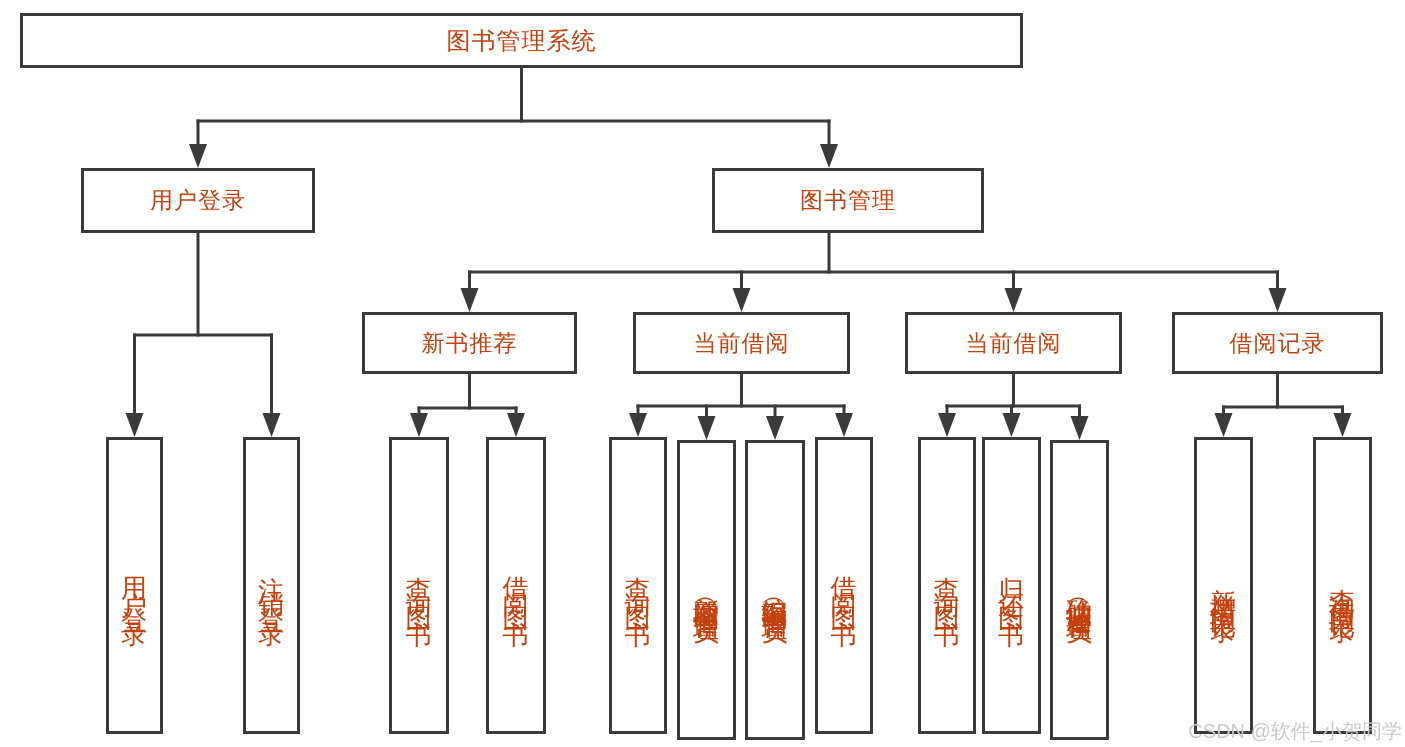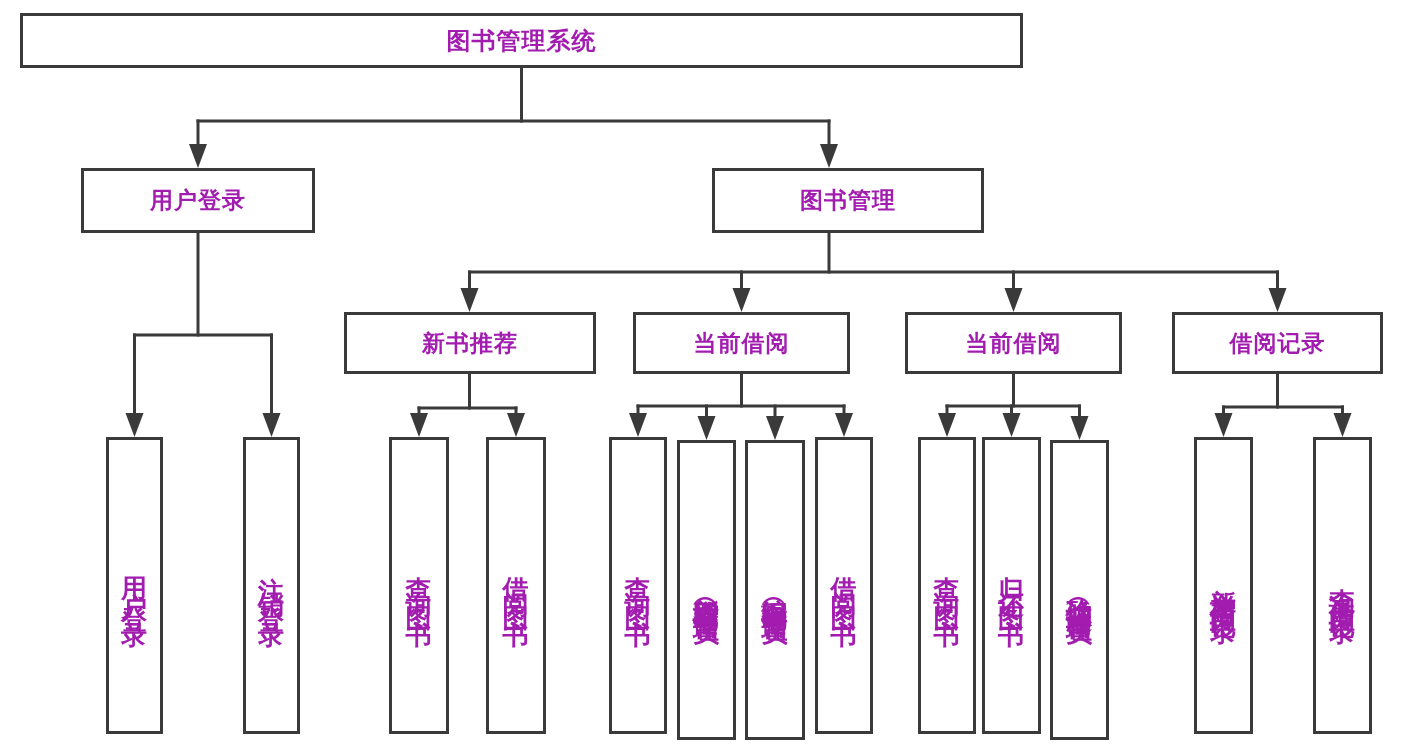--- a/index.html
+++ b/index.html
@@ -10,22 +10,21 @@
     font-family:"Liberation Sans","DejaVu Sans",sans-serif;
     overflow:hidden;
   }
   #connectors{position:absolute;left:0;top:0;pointer-events:none;}
   .box{
     position:absolute;
     background:#ffffff;
     border:3px solid #3a3a3a;
     box-sizing:border-box;
     display:flex;align-items:center;justify-content:center;
-    color:#a21caf;
-    font-weight:bold;
+    color:#c2410c;
   }
   .hbox{font-size:23px;letter-spacing:1px;}
   .title{font-size:24px;}
   .vbox{
     writing-mode:vertical-rl;
     text-orientation:mixed;
     font-size:26px;
     line-height:1;
   }
   .spread{letter-spacing:15px;}
@@ -109,21 +108,21 @@
       <polygon points="1214.5,413 1232.5,413 1223.5,437"></polygon>
       <polygon points="1333.5,413 1351.5,413 1342.5,437"></polygon>
     </g>
   </svg>
 
   <div class="box hbox title" style="left:20px;top:13px;width:1003px;height:55px">图书管理系统</div>
 
   <div class="box hbox" style="left:81px;top:168px;width:234px;height:65px">用户登录</div>
   <div class="box hbox" style="left:712px;top:168px;width:272px;height:65px">图书管理</div>
 
-  <div class="box hbox" style="left:344px;top:312px;width:252px;height:62px">新书推荐</div>
+  <div class="box hbox" style="left:362px;top:312px;width:215px;height:62px">新书推荐</div>
   <div class="box hbox" style="left:633px;top:312px;width:217px;height:62px">当前借阅</div>
   <div class="box hbox" style="left:1172px;top:312px;width:211px;height:62px">借阅记录</div>
   <div class="box hbox" style="left:905px;top:312px;width:217px;height:62px">当前借阅</div>
 
   <div class="box vbox spread" style="left:106px;top:437px;width:57px;height:297px">用户登录</div>
   <div class="box vbox spread" style="left:243px;top:437px;width:57px;height:297px">注销登录</div>
 
   <div class="box vbox spread" style="left:389px;top:437px;width:60px;height:297px">查询图书</div>
   <div class="box vbox spread" style="left:486px;top:437px;width:60px;height:297px">借阅图书</div>
 
@@ -132,14 +131,15 @@
   <div class="box vbox tight" style="left:745px;top:440px;width:60px;height:300px">编辑图书（管理员）</div>
   <div class="box vbox spread" style="left:815px;top:437px;width:58px;height:297px">借阅图书</div>
 
   <div class="box vbox spread" style="left:918px;top:437px;width:58px;height:297px">查询图书</div>
   <div class="box vbox spread" style="left:982px;top:437px;width:59px;height:297px">归还图书</div>
   <div class="box vbox tight" style="left:1050px;top:440px;width:59px;height:300px">确认归还（管理员）</div>
 
   <div class="box vbox medium" style="left:1194px;top:437px;width:59px;height:297px">新增借阅记录</div>
   <div class="box vbox medium" style="left:1313px;top:437px;width:59px;height:297px">查询借阅记录</div>
 
+  <div class="watermark">CSDN @软件_小贺同学</div>
 
 </div>
 
 </body></html>

